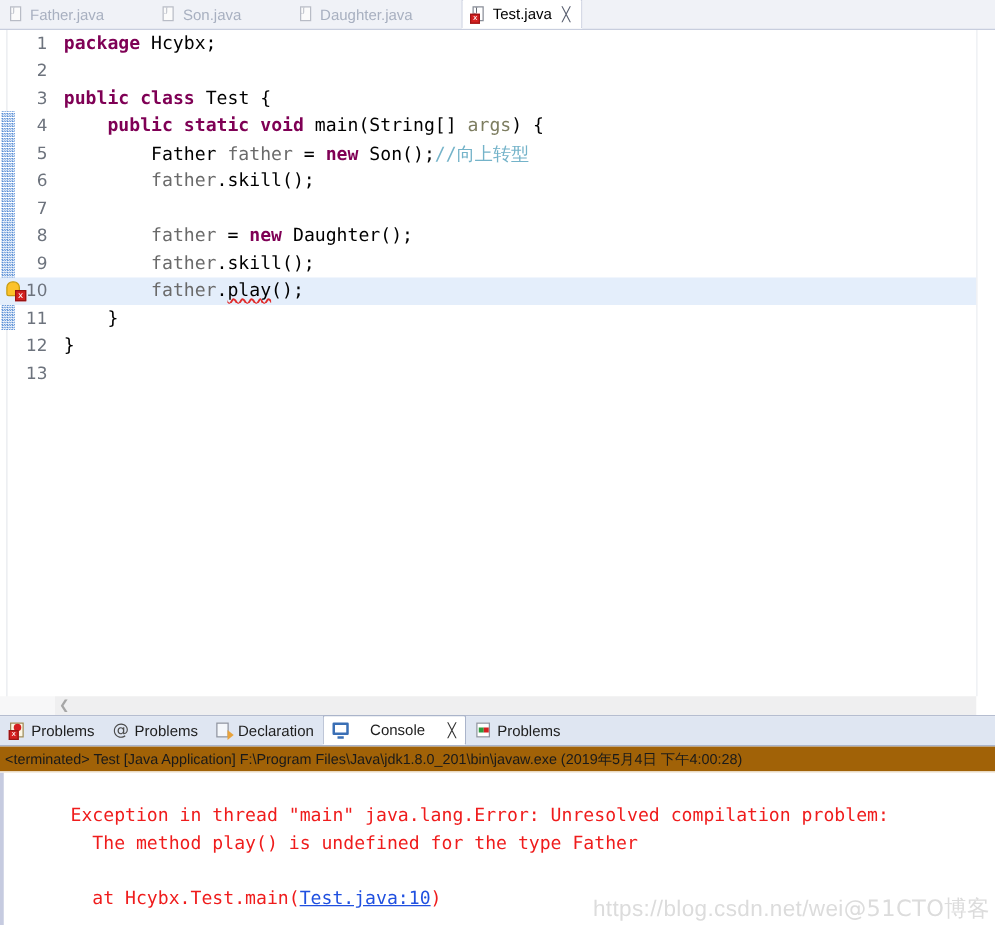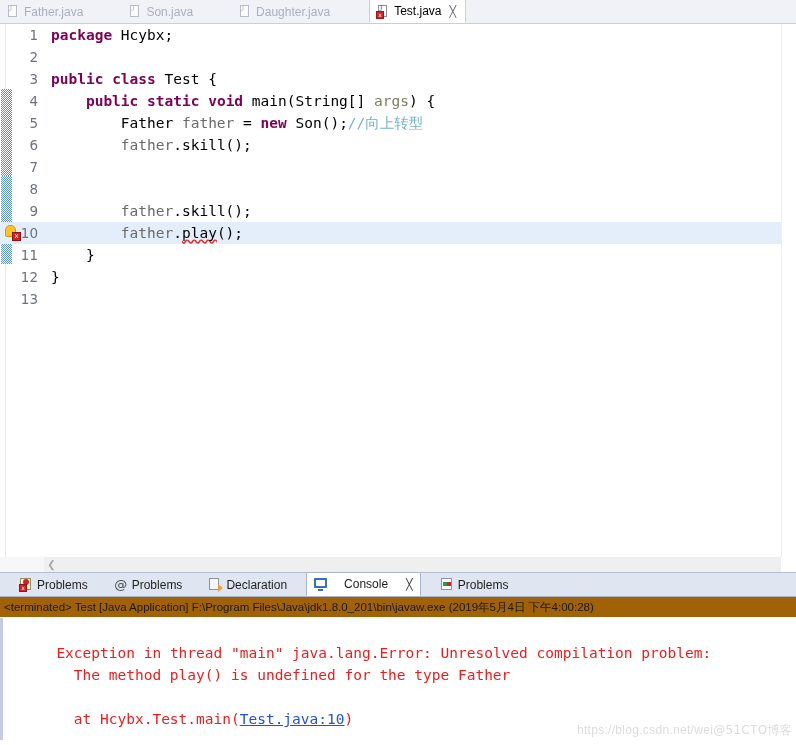--- a/index.html
+++ b/index.html
@@ -240,21 +240,20 @@
   .vtab {
     height: 23px;
     display: flex;
     align-items: center;
     gap: 4px;
     padding: 0 7px;
     font-size: 12px;
     color: #1d1d1d;
     box-sizing: border-box;
     white-space: nowrap;
-    margin-left: 12px;
   }
   .vtab.active {
     background: #ffffff;
     border-left: 1px solid #aab4ca;
     border-right: 1px solid #aab4ca;
     border-top: 1px solid #aab4ca;
     border-bottom: 1px solid #ffffff;
     height: 24px;
     border-radius: 2px 2px 0 0;
     gap: 16px;
@@ -363,21 +362,21 @@
     width: 3px; height: 100%;
     background: #c6cbe0;
   }
   .link {
     color: #2050e0;
     text-decoration: underline;
   }
   .watermark {
     position: absolute;
     right: 4px; bottom: 6px;
-    font-size: 12px;
+    font-size: 18px;
     color: #dcdcdc;
     font-family: "Liberation Sans", sans-serif;
     letter-spacing: 0.3px;
     white-space: nowrap;
     pointer-events: none;
   }
   .watermark .cn { font-family: "DejaVu Sans", sans-serif; }
 </style>
 </head>
 <body>
@@ -462,20 +461,21 @@
         <span class="codetext">        <span class="var">father</span><span class="pln">.skill();</span></span>
       </div>
 
       <div class="line">
         <span class="gutter">7</span>
         <span class="codetext"></span>
       </div>
 
       <div class="line">
         <span class="gutter">8</span>
+        <span class="codetext">        <span class="var">father</span><span class="pln"> = </span><span class="kw">new</span><span class="pln"> Daughter();</span></span>
       </div>
 
       <div class="line">
         <span class="gutter">9</span>
         <span class="codetext">        <span class="var">father</span><span class="pln">.skill();</span></span>
       </div>
 
       <div class="line current">
         <span class="marker-err">
           <span class="bulb"></span>

